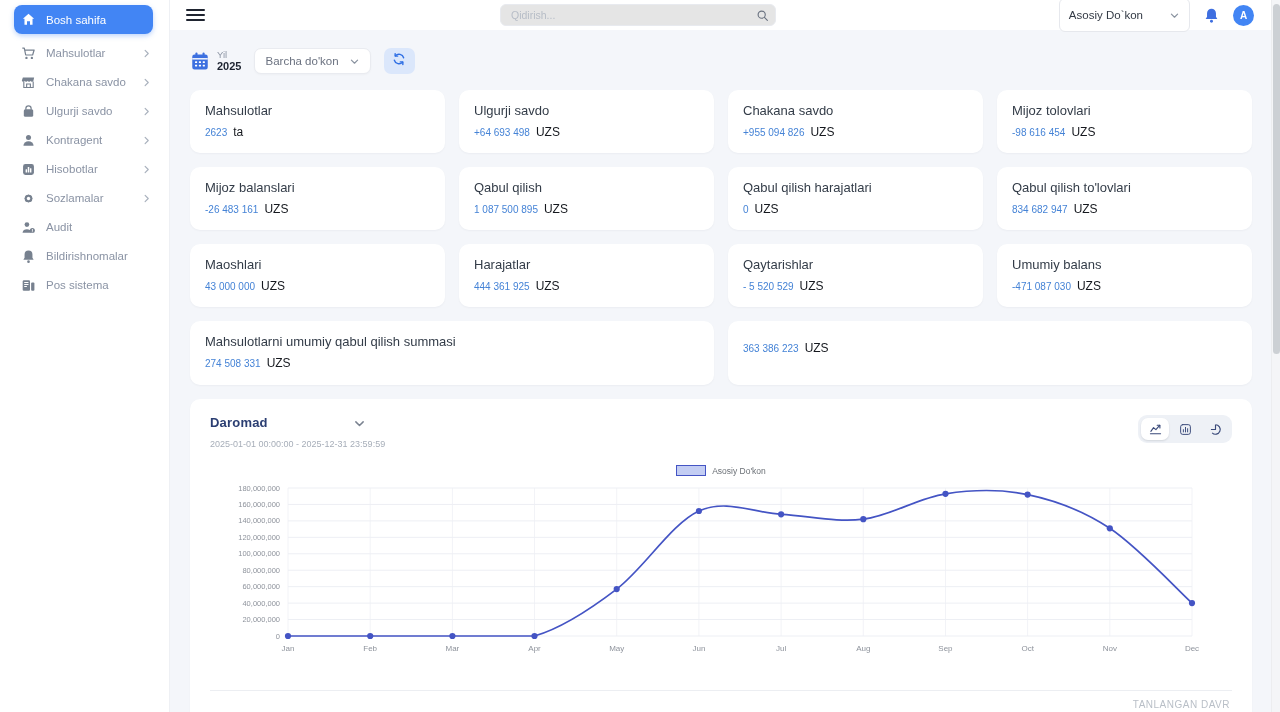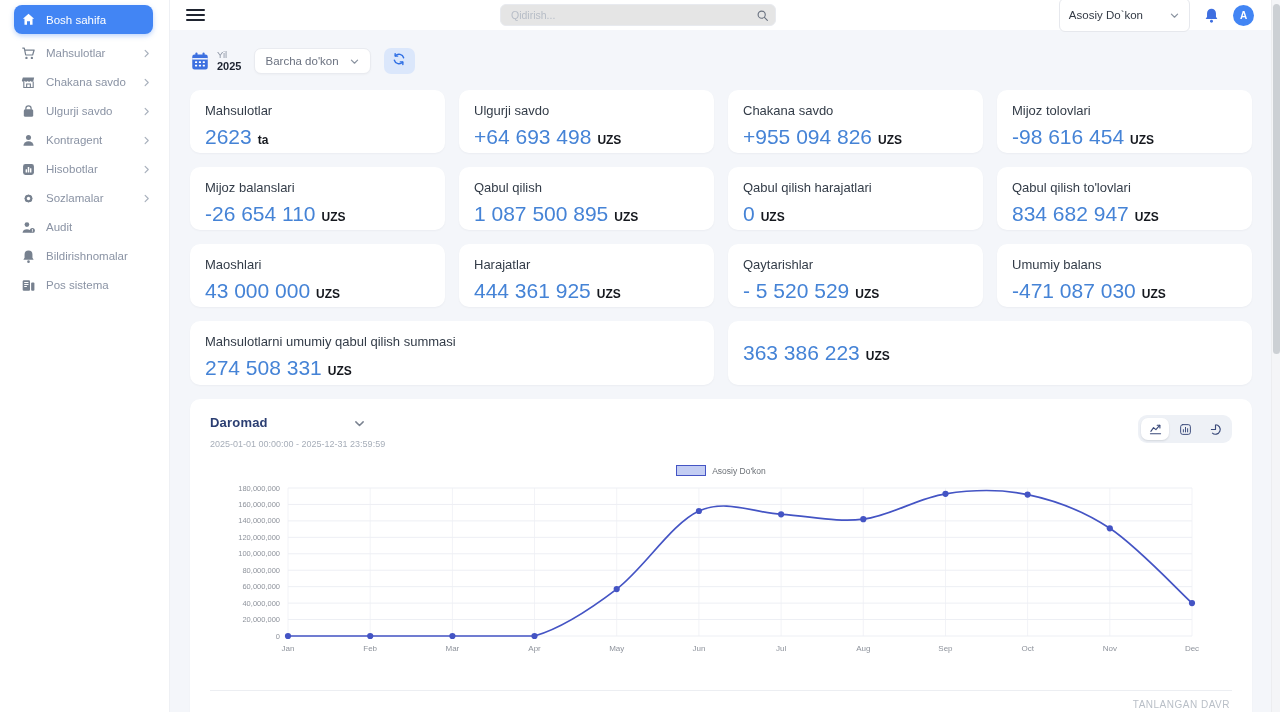--- a/index.html
+++ b/index.html
@@ -94,22 +94,22 @@
   
   .cards-grid { display:grid; grid-template-columns:repeat(4,1fr); gap:14px; margin-top:12px; }
   .wide-grid  { display:grid; grid-template-columns:repeat(2,1fr); gap:14px; margin-top:14px; }
   .card {
     background:#fff; border-radius:10px; padding:13px 15px; height:63px;
     box-shadow:0 1px 2px rgba(16,24,40,.04);
   }
   .wide-grid .card { height:64px; }
   .card-label { font-size:13px; color:#333c48; display:block; }
   .card-value-row { margin-top:7px; display:flex; align-items:baseline; gap:6px; }
-  .card-value { font-size:21px; color:#4583d6; }
-  .card-unit { font-size:12px; color:#15181e; font-weight:700; }
+  .card-value { font-size:10px; color:#4583d6; }
+  .card-unit { font-size:12px; color:#15181e; font-weight:400; }
 
   
   .chart-card {
     background:#fff; border-radius:10px; margin-top:14px; height:340px;
     padding:16px 20px 0; position:relative;
     box-shadow:0 1px 2px rgba(16,24,40,.04);
   }
   .chart-title-row { display:flex; align-items:center; }
   .chart-title { font-size:13px; font-weight:bold; color:#2b3e72; letter-spacing:.2px; }
   .chart-title-dd { margin-left:85px; width:13px; height:13px; color:#7a8290; cursor:pointer; }
@@ -388,21 +388,21 @@
           <div class="card">
             <span class="card-label">Mijoz tolovlari</span>
             <div class="card-value-row">
               <span class="card-value">-98 616 454</span>
               <span class="card-unit">UZS</span>
             </div>
           </div>
           <div class="card">
             <span class="card-label">Mijoz balanslari</span>
             <div class="card-value-row">
-              <span class="card-value">-26 654 110</span>
+              <span class="card-value">-26 483 161</span>
               <span class="card-unit">UZS</span>
             </div>
           </div>
           <div class="card">
             <span class="card-label">Qabul qilish</span>
             <div class="card-value-row">
               <span class="card-value">1 087 500 895</span>
               <span class="card-unit">UZS</span>
             </div>
           </div>

